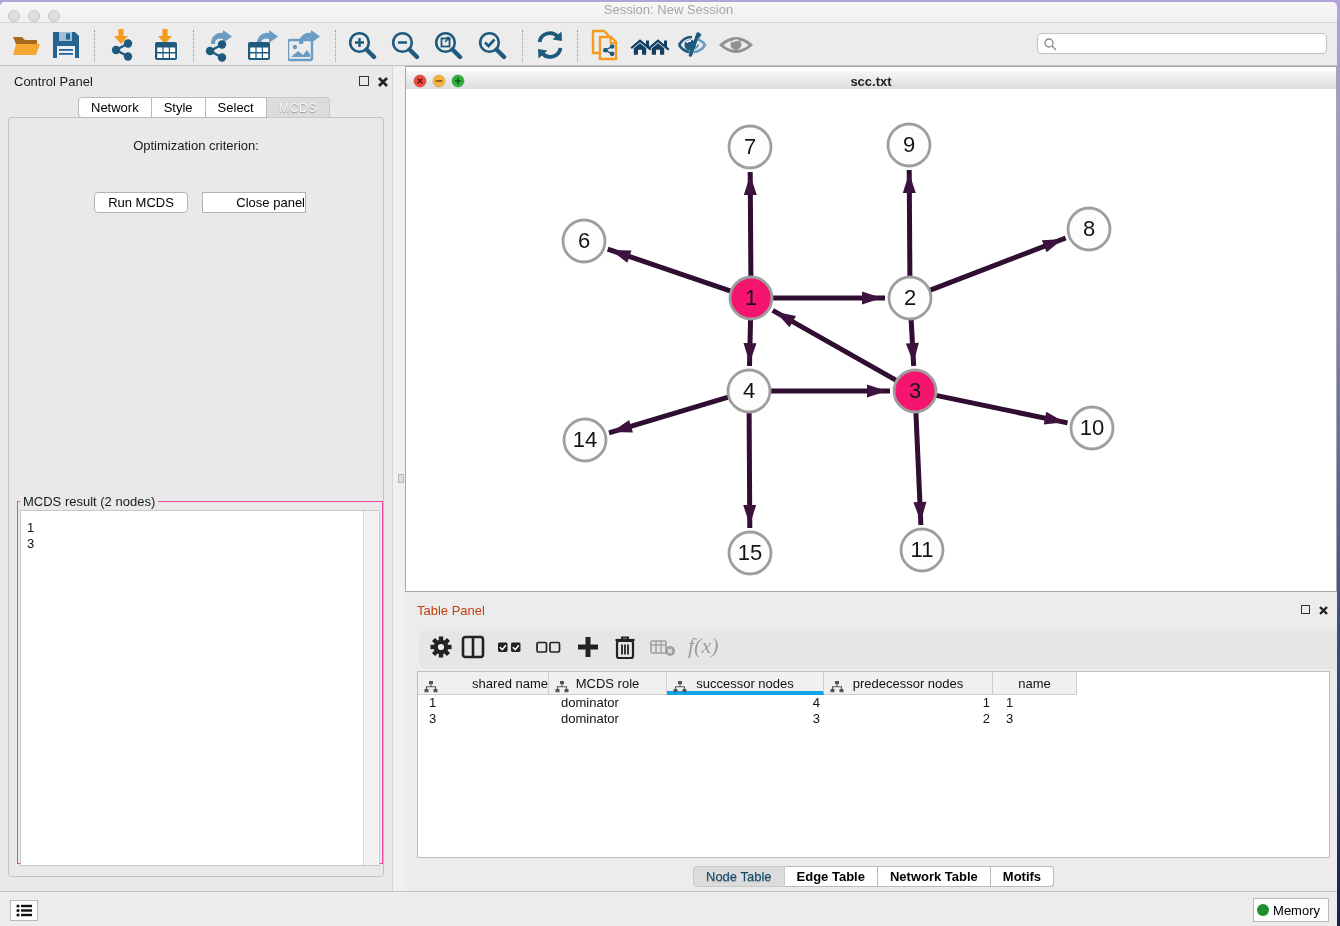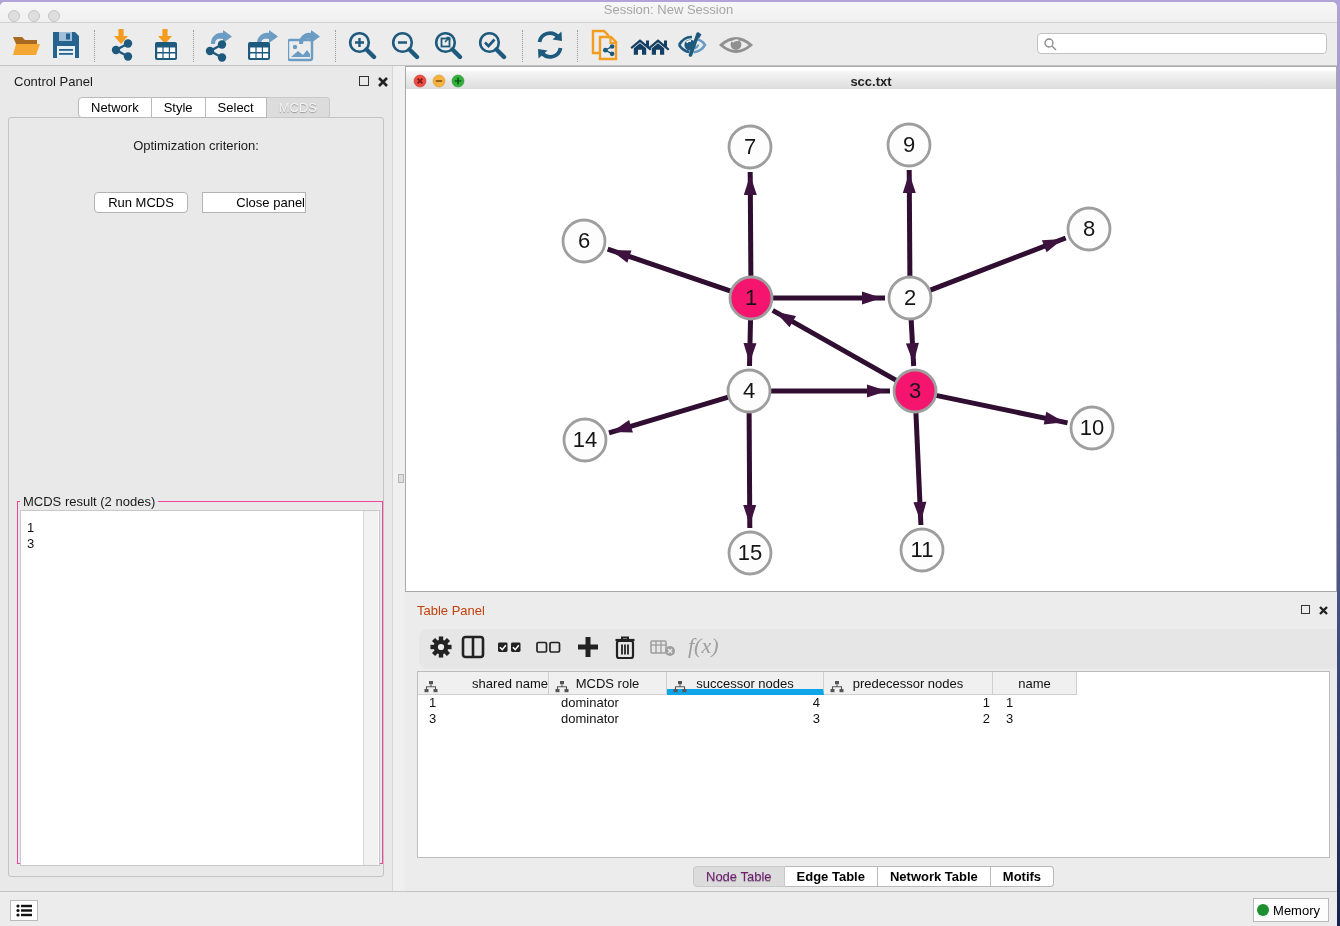--- a/index.html
+++ b/index.html
@@ -355,21 +355,21 @@
 <rect x="0.5" y="8" width="4" height="3.2" fill="#555"></rect>
 <rect x="9.5" y="8" width="4" height="3.2" fill="#555"></rect>
 <path d="M7 3.2 v2.6 M2.5 8 v-2.2 h9 V8" stroke="#555" stroke-width="1.1" fill="none"></path>
 </svg></span>shared name</div>
       <div style="position:relative;width:118px;background:#f0f0f0;border-right:1px solid #cfcfcf;border-bottom:1px solid #cfcfcf;text-align:center;padding-top:4px;"><span style="position:absolute;left:6px;top:6px;"><svg width="14" height="12" viewBox="0 0 14 12" style="vertical-align:middle;">
 <rect x="5" y="0" width="4" height="3.2" fill="#555"></rect>
 <rect x="0.5" y="8" width="4" height="3.2" fill="#555"></rect>
 <rect x="9.5" y="8" width="4" height="3.2" fill="#555"></rect>
 <path d="M7 3.2 v2.6 M2.5 8 v-2.2 h9 V8" stroke="#555" stroke-width="1.1" fill="none"></path>
 </svg></span>MCDS role</div>
-      <div style="position:relative;width:157px;background:#f0f0f0;border-right:1px solid #cfcfcf;border-bottom:6px solid #0ea5e9;text-align:center;padding-top:4px;"><span style="position:absolute;left:6px;top:6px;"><svg width="14" height="12" viewBox="0 0 14 12" style="vertical-align:middle;">
+      <div style="position:relative;width:157px;background:#f0f0f0;border-right:1px solid #cfcfcf;border-bottom:4px solid #0ea5e9;text-align:center;padding-top:4px;"><span style="position:absolute;left:6px;top:6px;"><svg width="14" height="12" viewBox="0 0 14 12" style="vertical-align:middle;">
 <rect x="5" y="0" width="4" height="3.2" fill="#555"></rect>
 <rect x="0.5" y="8" width="4" height="3.2" fill="#555"></rect>
 <rect x="9.5" y="8" width="4" height="3.2" fill="#555"></rect>
 <path d="M7 3.2 v2.6 M2.5 8 v-2.2 h9 V8" stroke="#555" stroke-width="1.1" fill="none"></path>
 </svg></span>successor nodes</div>
       <div style="position:relative;width:169px;background:#f0f0f0;border-right:1px solid #cfcfcf;border-bottom:1px solid #cfcfcf;text-align:center;padding-top:4px;"><span style="position:absolute;left:6px;top:6px;"><svg width="14" height="12" viewBox="0 0 14 12" style="vertical-align:middle;">
 <rect x="5" y="0" width="4" height="3.2" fill="#555"></rect>
 <rect x="0.5" y="8" width="4" height="3.2" fill="#555"></rect>
 <rect x="9.5" y="8" width="4" height="3.2" fill="#555"></rect>
 <path d="M7 3.2 v2.6 M2.5 8 v-2.2 h9 V8" stroke="#555" stroke-width="1.1" fill="none"></path>
@@ -388,21 +388,21 @@
             <div style="width:131px;padding-left:11px;">3</div>
             <div style="width:118px;padding-left:12px;">dominator</div>
             <div style="width:157px;text-align:right;padding-right:4px;">3</div>
             <div style="width:169px;text-align:right;padding-right:3px;">2</div>
             <div style="width:84px;padding-left:13px;">3</div>
           </div>
     </div>
   </div>
 
   <div class="abs" style="left:288px;top:274px;height:21px;display:flex;font-size:13px;">
-    <div style="border:1px solid #c9c9c9;border-radius:4px 0 0 4px;background:#dcdcdc;color:#701a75;text-shadow:0 1px 1px #9a9a9a;padding:2px 12px 15px;">Node Table</div>
+    <div style="border:1px solid #c9c9c9;border-radius:4px 0 0 4px;background:#dcdcdc;color:#0c4a6e;text-shadow:0 1px 1px #9a9a9a;padding:2px 12px 15px;">Node Table</div>
     <div style="border:1px solid #b9b9b9;border-left:none;background:#fff;font-weight:bold;padding:2px 12px 0;">Edge Table</div>
     <div style="border:1px solid #b9b9b9;border-left:none;background:#fff;font-weight:bold;padding:2px 12px 0;">Network Table</div>
     <div style="border:1px solid #b9b9b9;border-left:none;border-radius:0 4px 4px 0;background:#fff;font-weight:bold;padding:2px 12px 8px;">Motifs</div>
   </div>
 </div>
 
 <div class="abs" style="left:0;top:889px;width:1337px;height:35px;background:#ececec;border-top:1px solid #c3c3c3;">
   <div class="abs" style="left:10px;top:8px;width:28px;height:21px;background:#fdfdfd;border:1px solid #b9b9b9;">
     <svg width="16" height="13" style="position:absolute;left:5px;top:3px;">
           <g fill="#111">

